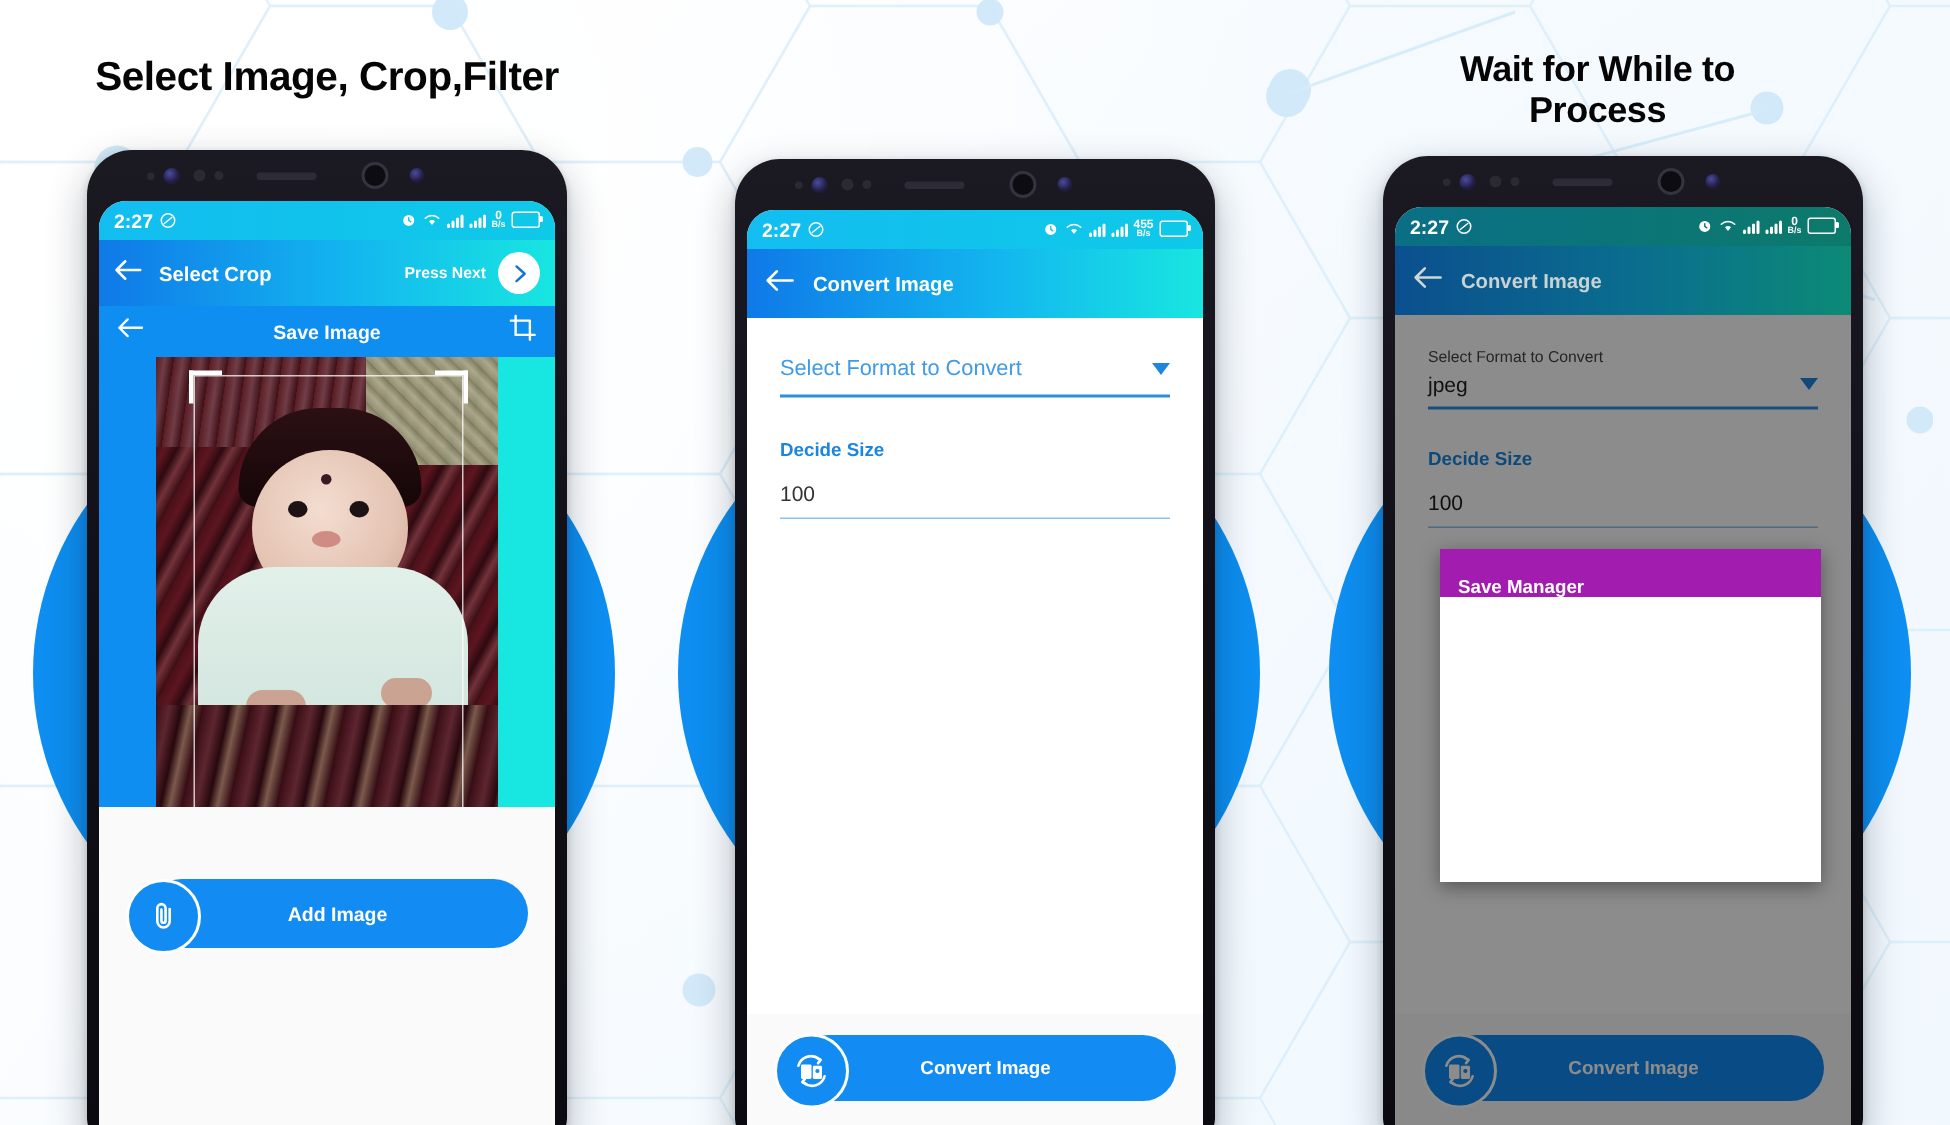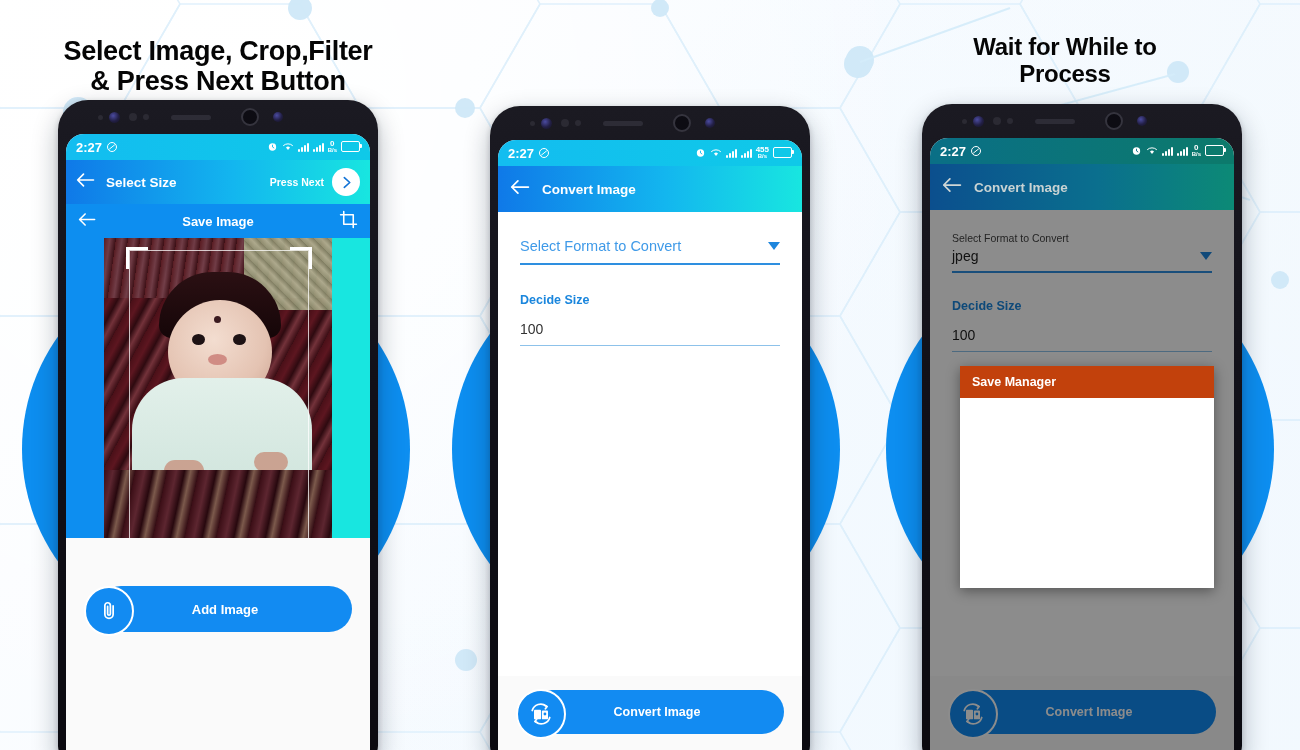--- a/index.html
+++ b/index.html
@@ -83,21 +83,21 @@
   .field-label-float{color:#3f9ae8;}
   .field-value{color:#333;}
   .field-line{height:1.6px;background:#2e8fe0;}
   .field-line.soft{height:1.3px;background:#8dc2ea;}
   .caret{width:0;height:0;border-left:6px solid transparent;border-right:6px solid transparent;border-top:8px solid #1e86dd;}
   .decide{color:#1a86dd;font-weight:bold;}
 
   
   .scrim{position:absolute;inset:0;background:rgba(0,0,0,.45);z-index:4;}
   .dialog{position:absolute;z-index:5;background:#fff;box-shadow:0 3px 12px rgba(0,0,0,.4);}
-  .dlg-title{background:#c2410c;color:#fff;font-weight:bold;display:flex;align-items:center;}
+  .dlg-title{background:#a21caf;color:#fff;font-weight:bold;display:flex;align-items:flex-end;}
   .dlg-body{display:flex;flex-direction:column;align-items:center;}
   .dlg-saving{color:#9a9a9a;}
   .dlg-msg{color:#111;font-weight:bold;text-align:center;}
 </style>
 </head>
 <body>
 
 <div class="stage">
 
   <div class="bg-wash"></div>
@@ -229,21 +229,20 @@
       <line x1="1100" y1="150" x2="1250" y2="200"></line>
     </g>
   </svg>
 
   <div class="blue-circle" style="left:22px;top:255px;width:388px;height:388px;"></div>
   <div class="blue-circle" style="left:452px;top:255px;width:388px;height:388px;"></div>
   <div class="blue-circle" style="left:886px;top:255px;width:388px;height:388px;"></div>
 
   <div class="caption" style="left:28px;top:36px;width:380px;font-size:27px;">
     <div>Select Image, Crop,Filter</div>
-    <div>&amp; Press Next Button</div>
   </div>
 
 
   <div class="caption" style="left:900px;top:34px;width:330px;font-size:24px;">
     <div>Wait for While to</div>
     <div>Process</div>
   </div>
 
   <div class="phone" style="left:58px;top:100px;width:320px;height:660px;">
     <div class="bezel-top">
@@ -294,21 +293,21 @@
           <span class="batt"></span>
         </div>
       </div>
 
       <div class="appbar" style="height:44px;padding:0 10px;background:linear-gradient(90deg,#0f79e8 0%,#13b6ef 55%,#18e6e0 100%);">
         <span class="back">
           <svg width="20" height="16" viewBox="0 0 24 18">
               <path d="M2 9h19M9 2L2 9l7 7" stroke="#fff" stroke-width="2" fill="none" stroke-linecap="round" stroke-linejoin="round"></path>
             </svg>
         </span>
-        <span style="font-size:13.5px;margin-left:10px;">Select Size</span>
+        <span style="font-size:13.5px;margin-left:10px;">Select Crop</span>
         <span class="nextwrap">
           <span style="font-size:10.5px;">Press Next</span>
           <span class="next-circle">
             <svg width="13" height="13" viewBox="0 0 24 24">
                 <path d="M8 3l10 9-10 9" stroke="#1273d6" stroke-width="3" fill="none" stroke-linecap="round" stroke-linejoin="round"></path>
               </svg>
           </span>
         </span>
       </div>
 

